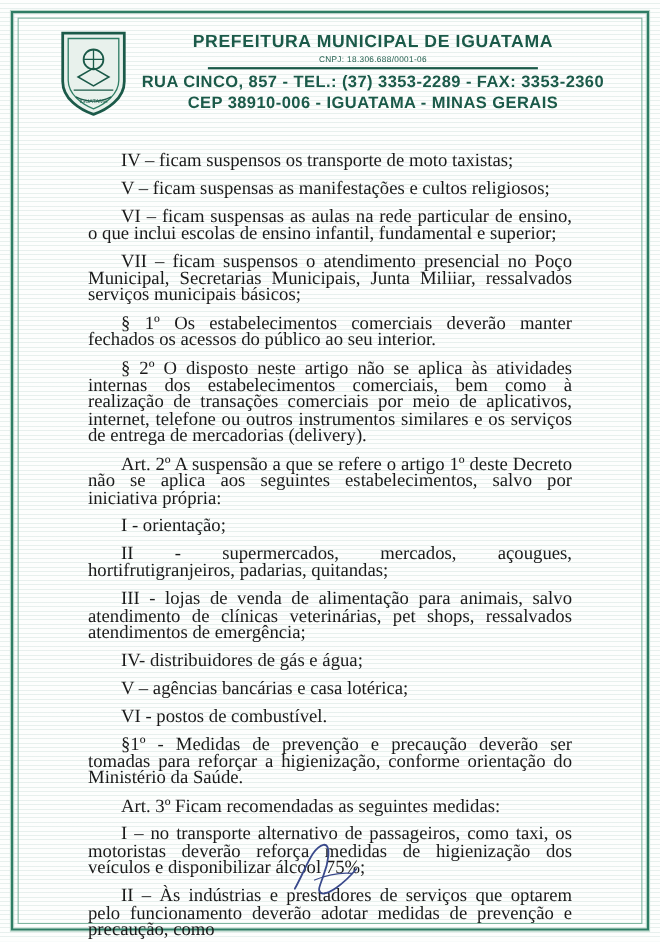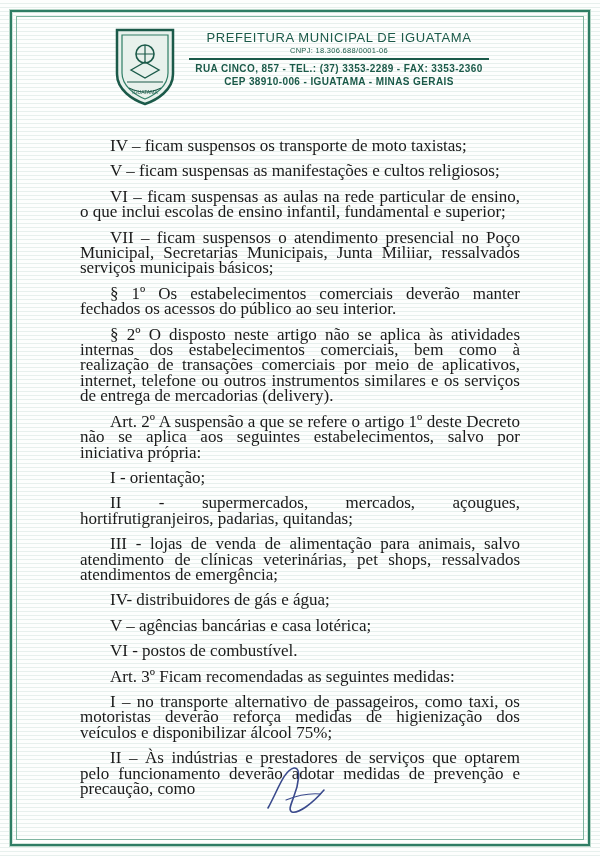--- a/index.html
+++ b/index.html
@@ -69,22 +69,22 @@
     position: relative;
   }
   .coat svg { display: block; }
   .header-text {
     text-align: center;
     color: #1d5c4c;
     padding-top: 4px;
   }
   .city-title {
     font-family: "Liberation Sans", sans-serif;
-    font-weight: normal;
-    font-size: 13px;
+    font-weight: bold;
+    font-size: 16px;
     letter-spacing: 0.6px;
     color: #1b5a49;
     white-space: nowrap;
   }
   .state-line {
     font-family: "Liberation Sans", sans-serif;
     font-weight: bold;
     font-size: 9px;
     letter-spacing: 1.1px;
     margin-top: 3px;
@@ -99,21 +99,21 @@
   }
   .rule-thick {
     height: 2px;
     background: #1b5a49;
     margin: 3px auto 3px auto;
     width: 300px;
   }
   .addr-line {
     font-family: "Liberation Sans", sans-serif;
     font-weight: bold;
-    font-size: 10px;
+    font-size: 15px;
     letter-spacing: 0.4px;
     color: #1b5a49;
     margin-top: 2px;
     white-space: nowrap;
   }
 
   
   .doc-body {
     position: absolute;
     left: 80px;
@@ -176,20 +176,21 @@
       <p>VII – ficam suspensos o atendimento presencial no Poço Municipal, Secretarias Municipais, Junta Miliiar, ressalvados serviços municipais básicos;</p>
       <p>§ 1º Os estabelecimentos comerciais deverão manter fechados os acessos do público ao seu interior.</p>
       <p>§ 2º O disposto neste artigo não se aplica às atividades internas dos estabelecimentos comerciais, bem como à realização de transações comerciais por meio de aplicativos, internet, telefone ou outros instrumentos similares e os serviços de entrega de mercadorias (delivery).</p>
       <p>Art. 2º A suspensão a que se refere o artigo 1º deste Decreto não se aplica aos seguintes estabelecimentos, salvo por iniciativa própria:</p>
       <p>I - orientação;</p>
       <p>II - supermercados, mercados, açougues, hortifrutigranjeiros, padarias, quitandas;</p>
       <p>III - lojas de venda de alimentação para animais, salvo atendimento de clínicas veterinárias, pet shops, ressalvados atendimentos de emergência;</p>
       <p>IV- distribuidores de gás e água;</p>
       <p>V – agências bancárias e casa lotérica;</p>
       <p>VI - postos de combustível.</p>
+      <p>§1º - Medidas de prevenção e precaução deverão ser tomadas para reforçar a higienização, conforme orientação do Ministério da Saúde.</p>
       <p>Art. 3º Ficam recomendadas as seguintes medidas:</p>
       <p>I – no transporte alternativo de passageiros, como taxi, os motoristas deverão reforça medidas de higienização dos veículos e disponibilizar álcool 75%;</p>
       <p>II – Às indústrias e prestadores de serviços que optarem pelo funcionamento deverão adotar medidas de prevenção e precaução, como</p>
     </div>
 
     <div class="signature">
       <svg viewBox="0 0 120 60" width="120" height="60" aria-hidden="true">
         <path d="M18 48 C28 30 34 10 44 8 C52 7 48 26 44 36 C41 45 38 50 42 52 C48 54 62 44 74 30" fill="none" stroke="#3a4a8c" stroke-width="1.6" stroke-linecap="round"></path>
         <path d="M36 40 C46 36 58 33 70 34" fill="none" stroke="#3a4a8c" stroke-width="1.1" stroke-linecap="round"></path>
       </svg>

